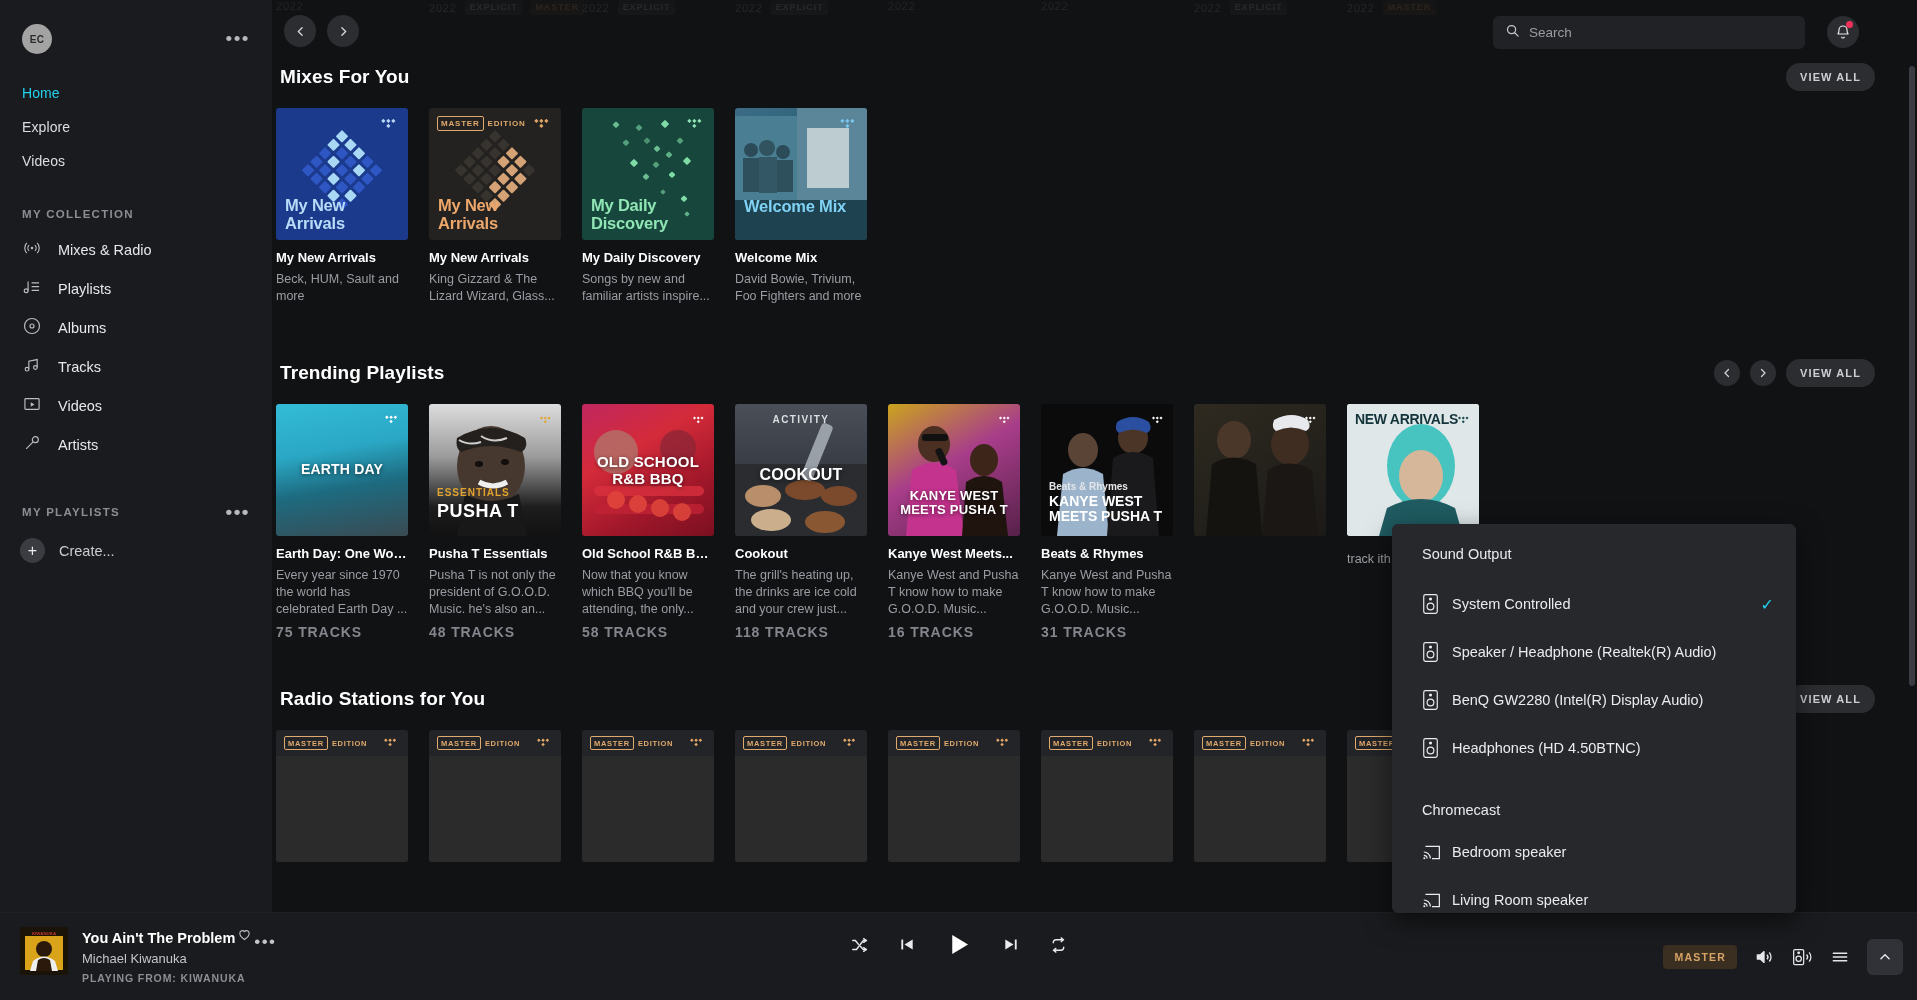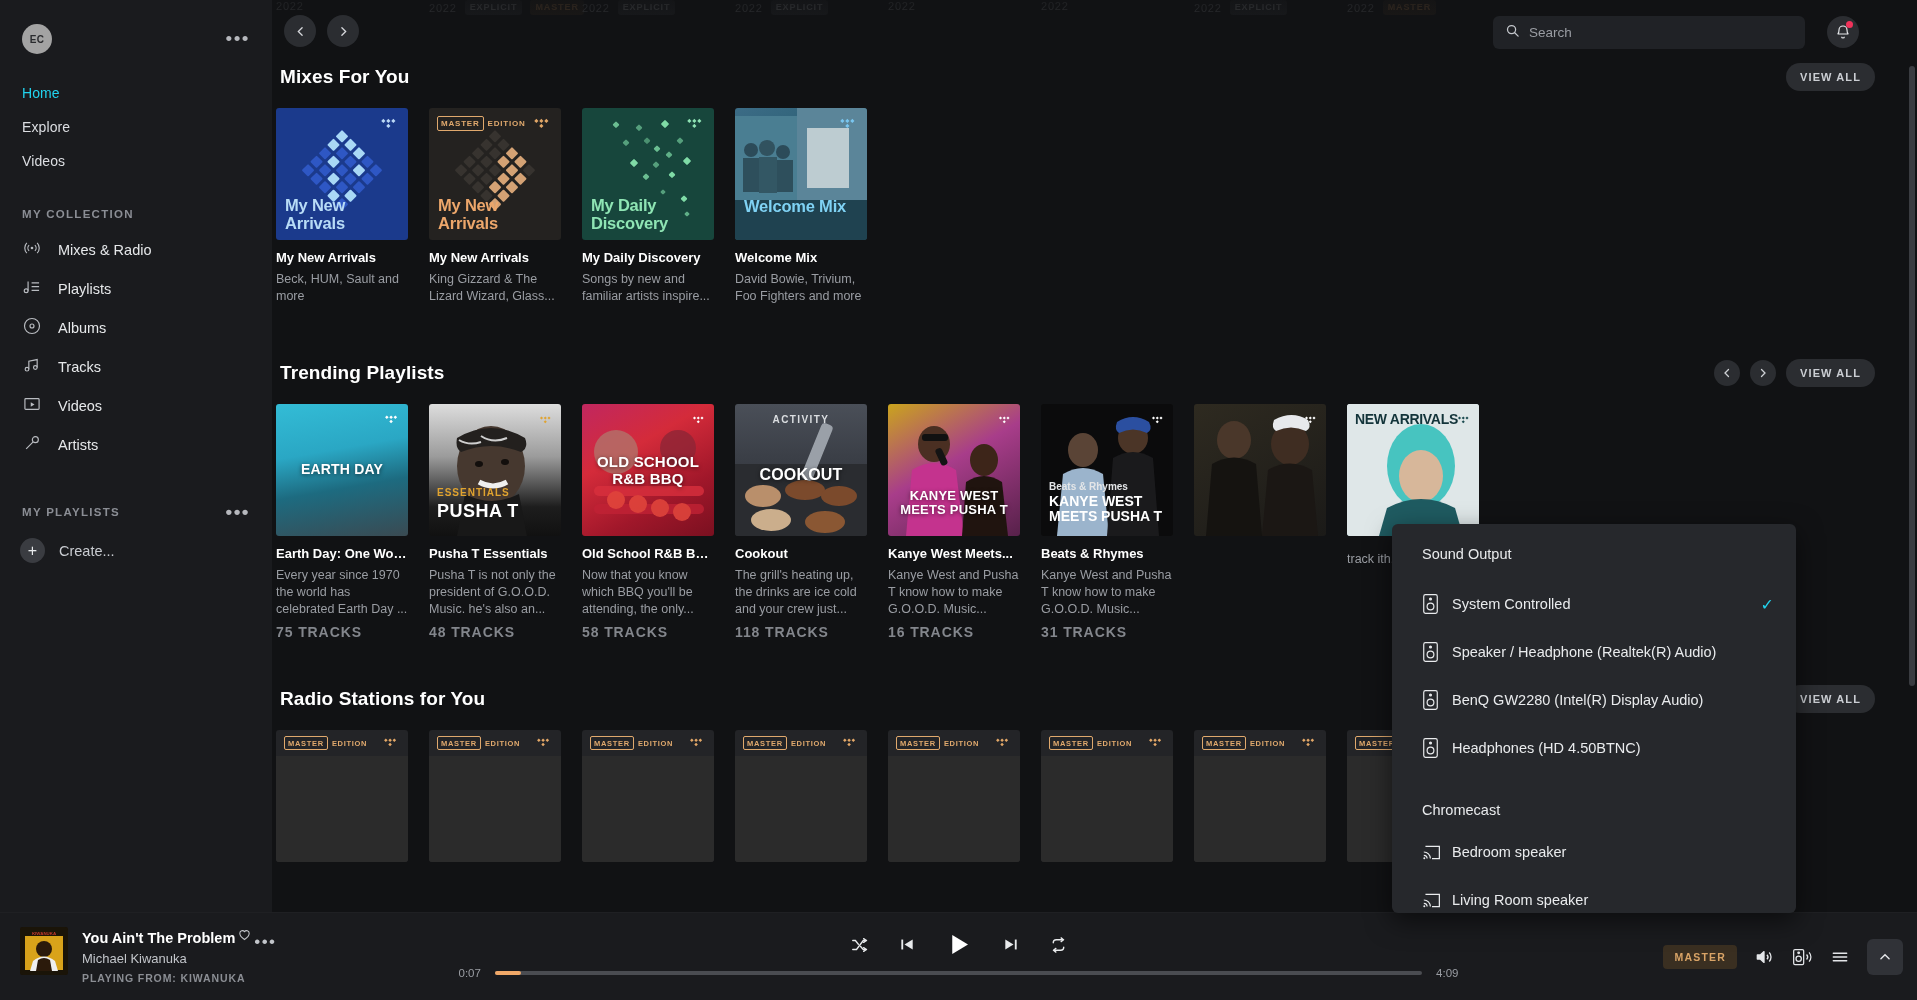--- a/index.html
+++ b/index.html
@@ -1128,27 +1128,20 @@
       <span class="tbtn">
         <svg width="18" height="18" viewBox="0 0 24 24" fill="none" stroke="#e8eaec" stroke-width="1.8" stroke-linecap="round">
           <path d="M5 9a4 4 0 014-4h9"></path>
             <path d="M15.5 2.5L18.5 5l-3 2.5"></path>
             <path d="M19 15a4 4 0 01-4 4H6"></path>
             <path d="M8.5 16.5L5.5 19l3 2.5"></path>
         </svg>
       </span>
     </div>
 
-    <div class="progress-wrap">
-      <span class="time">0:07</span>
-      <div class="bar">
-        <div class="bar-fill" id="barfill" style="width: 2.8%;"></div>
-      </div>
-      <span class="time">4:09</span>
-    </div>
 
     <div class="pl-right">
       <span class="master-chip">MASTER</span>
       <span class="ricon">
         <svg width="22" height="20" viewBox="0 0 24 24" fill="none" stroke="#e4e6e9" stroke-width="1.6" stroke-linejoin="round">
           <path d="M4 9.5h3.5L12 5.5v13L7.5 14.5H4z" fill="#e4e6e9"></path>
             <path d="M15.5 9.2a4 4 0 010 5.6M18.3 6.6a8 8 0 010 10.8"></path>
         </svg>
       </span>
       <span class="ricon">

